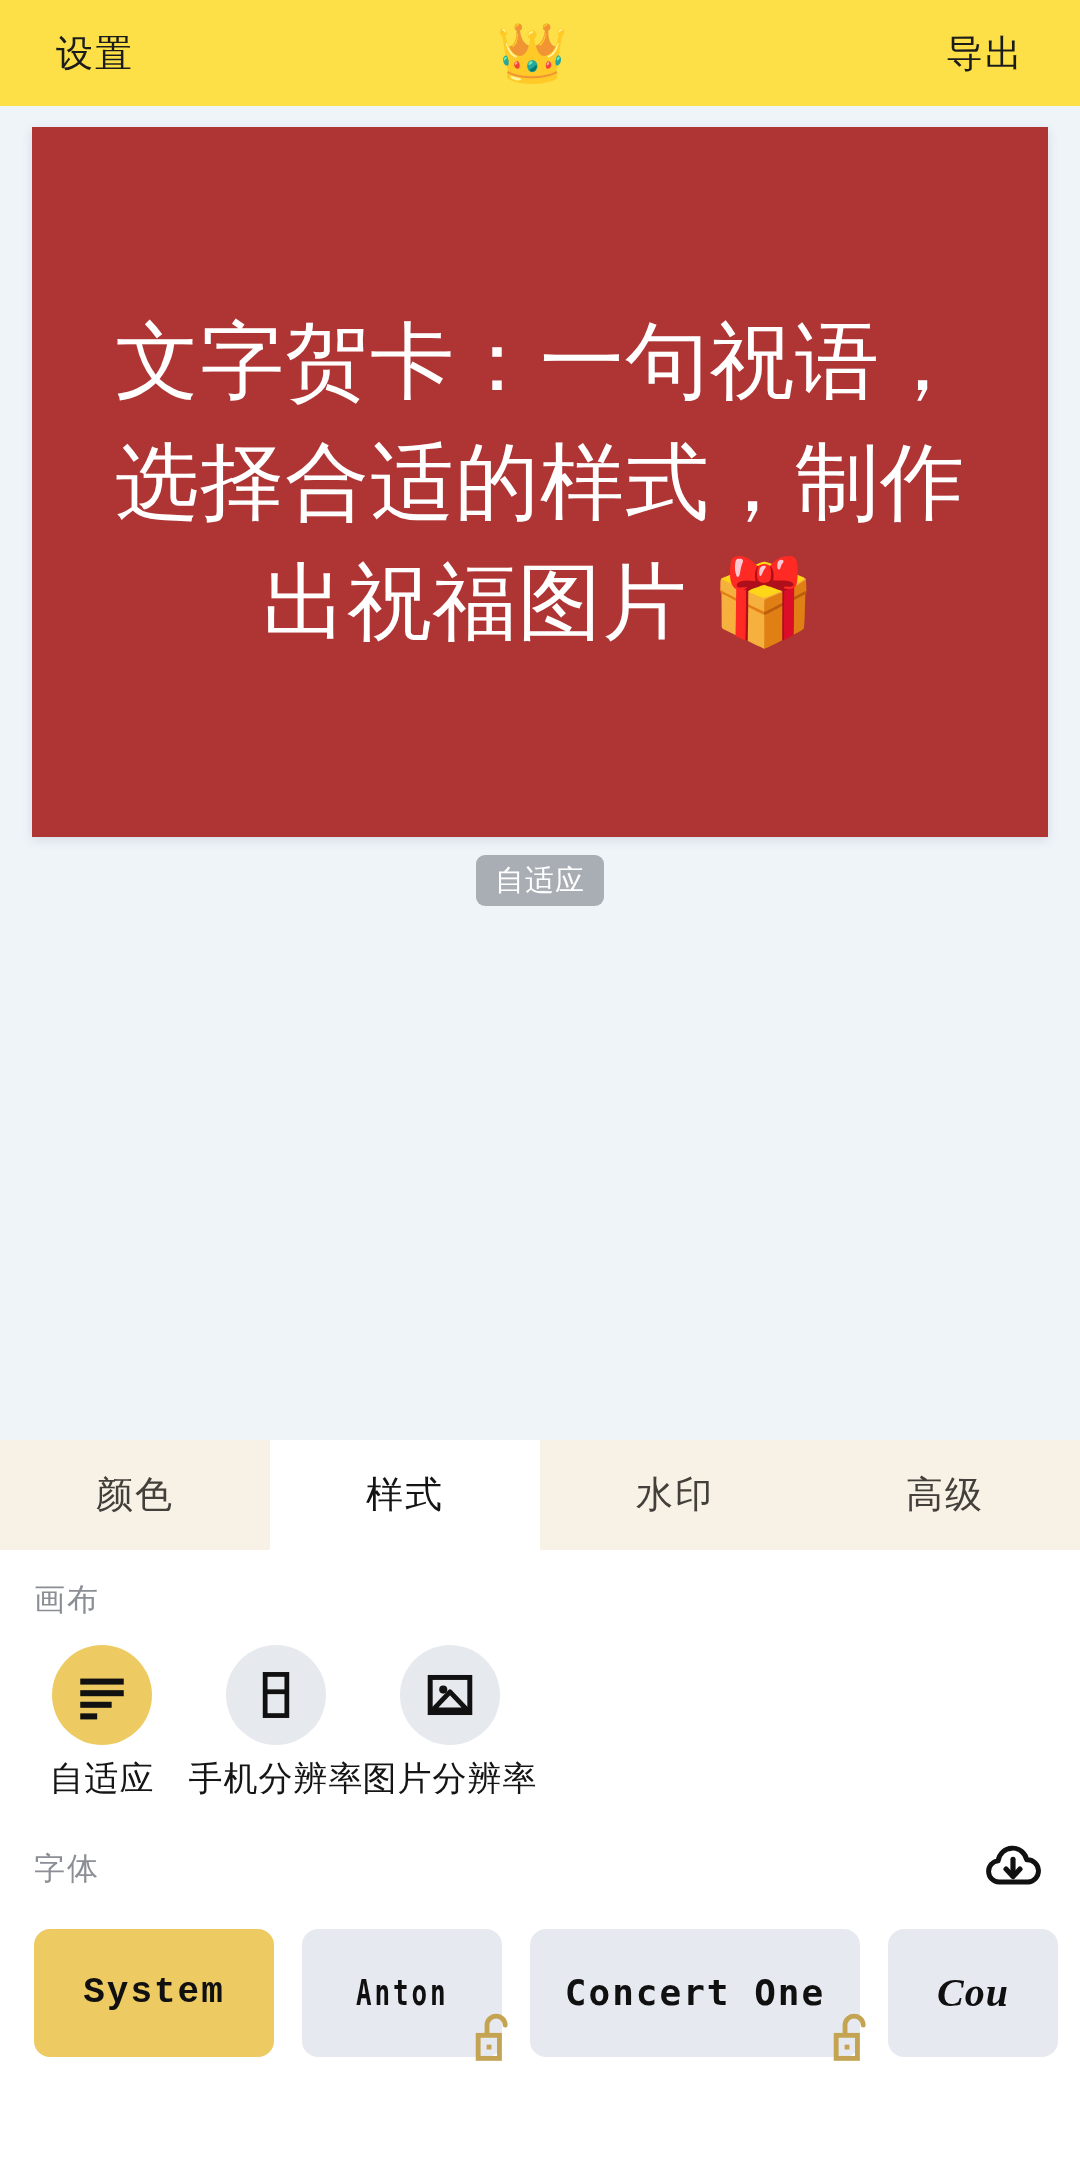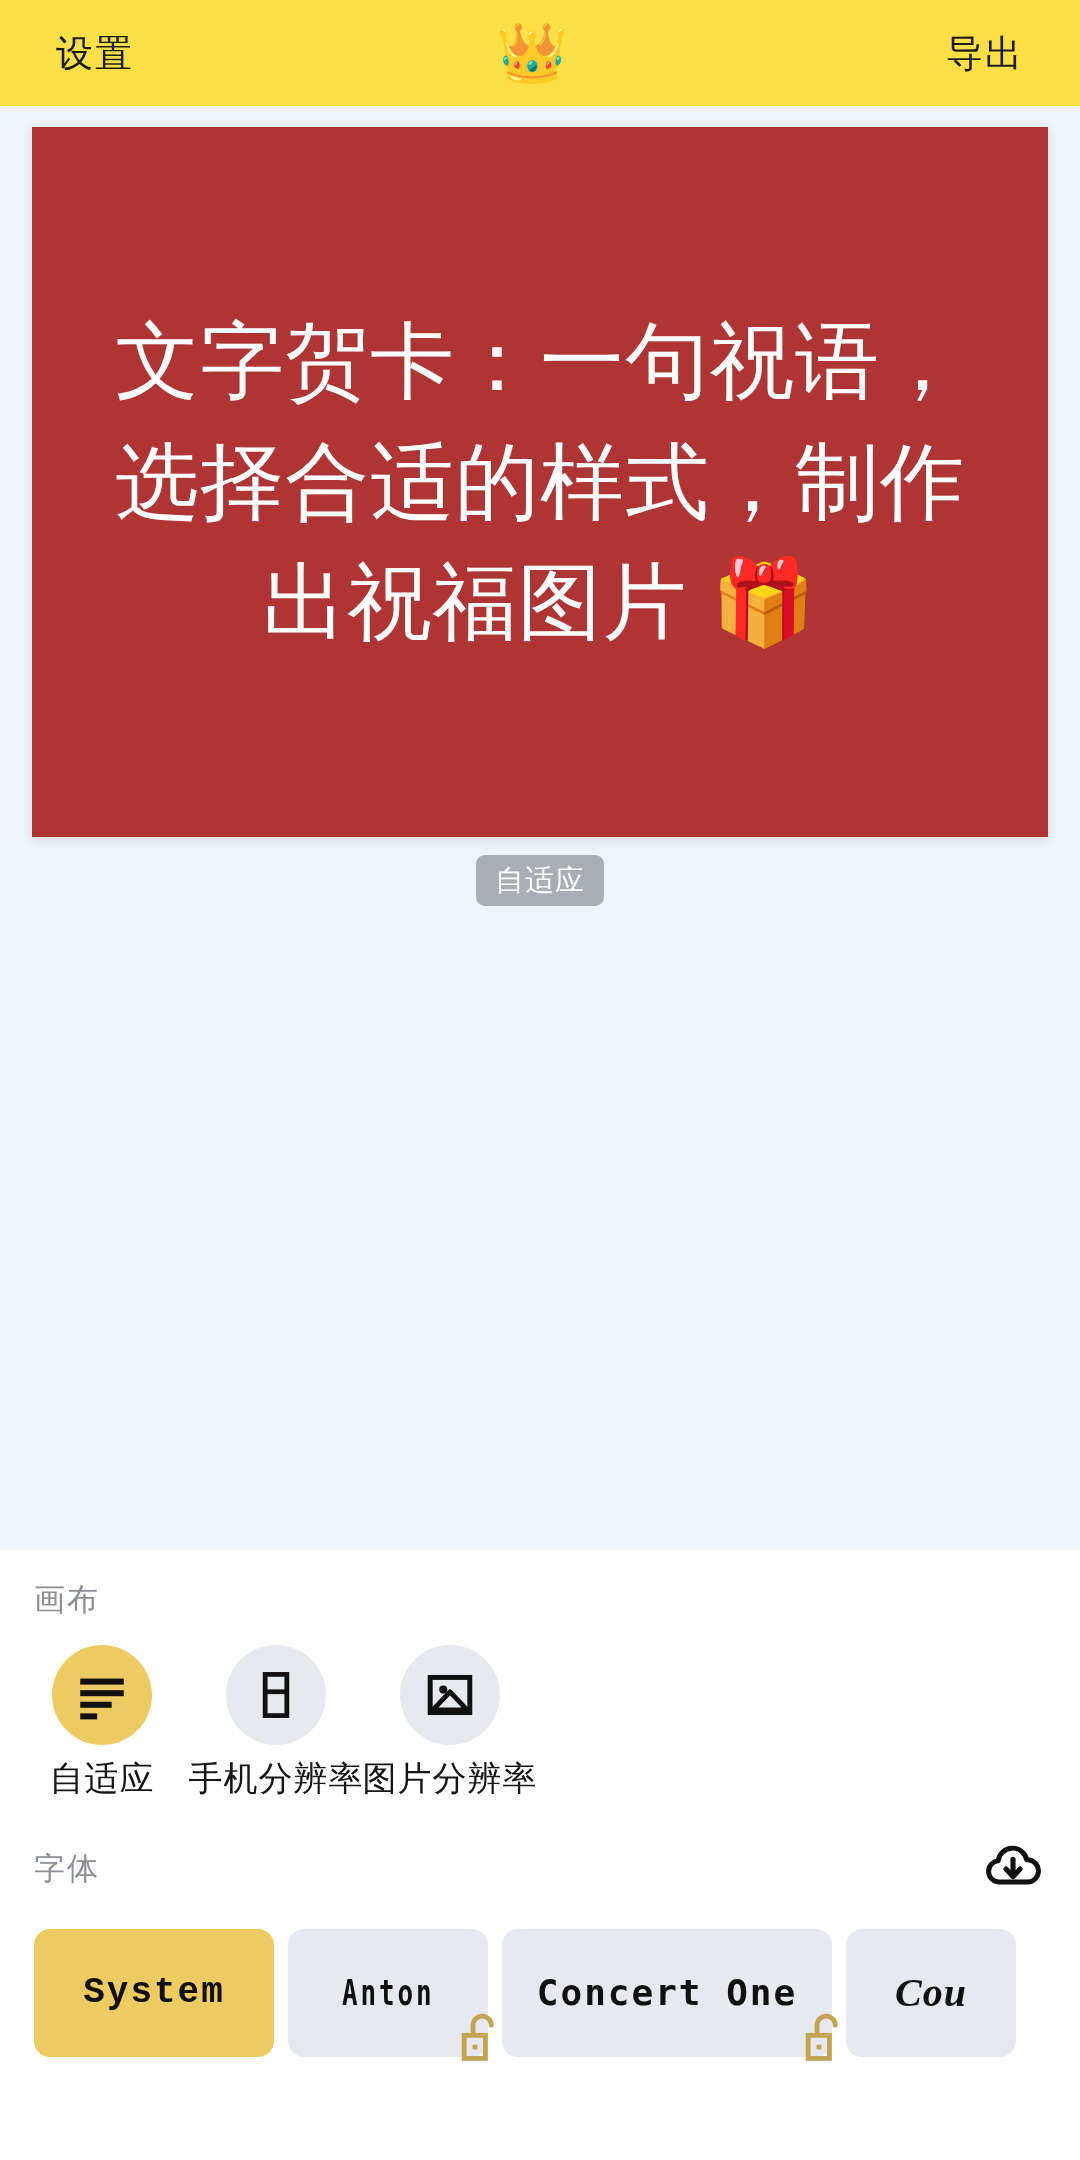--- a/index.html
+++ b/index.html
@@ -162,21 +162,21 @@
     display: flex;
     align-items: center;
     justify-content: space-between;
     padding: 40px 36px 0 34px;
   }
   .font-head .section-label { padding: 0; }
 
   
   .font-row {
     display: flex;
-    gap: 14px;
+    gap: 28px;
     padding: 28px 0 0 34px;
   }
   .font-chip {
     position: relative;
     height: 128px;
     border-radius: 16px;
     background: #e6eaf0;
     display: flex;
     align-items: center;
     justify-content: center;
@@ -223,20 +223,26 @@
       <div class="canvas-text">文字贺卡：一句祝语，选择合适的样式，制作出祝福图片 🎁</div>
     </div>
   </div>
 
   <div class="badge-row">
     <div class="ratio-badge">自适应</div>
   </div>
 
   <div class="spacer"></div>
 
+  <div class="tabbar">
+    <div class="tab">颜色</div>
+    <div class="tab active">样式</div>
+    <div class="tab">水印</div>
+    <div class="tab">高级</div>
+  </div>
 
   <div class="panel">
 
     <div class="section-label">画布</div>
 
     <div class="opt-row">
 
       <div class="opt">
         <div class="opt-circle selected">
           <svg width="58" height="58" viewBox="0 0 24 24" aria-hidden="true">

